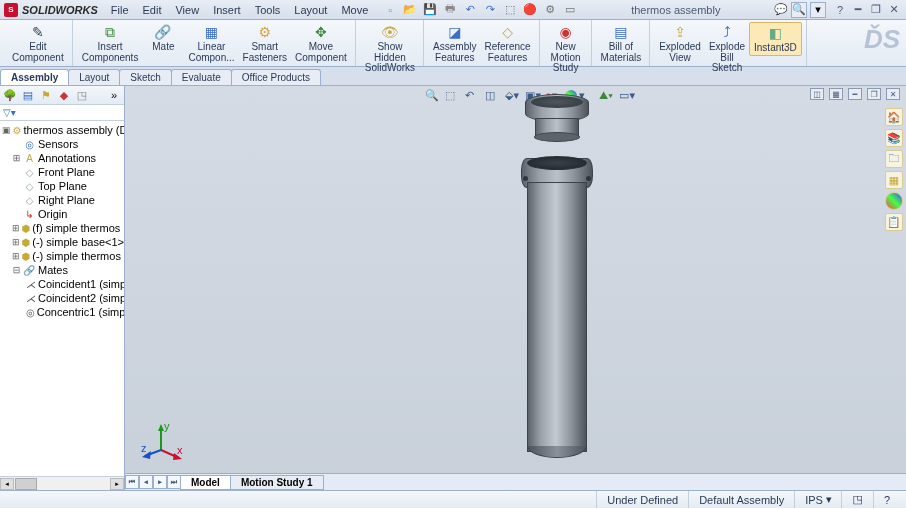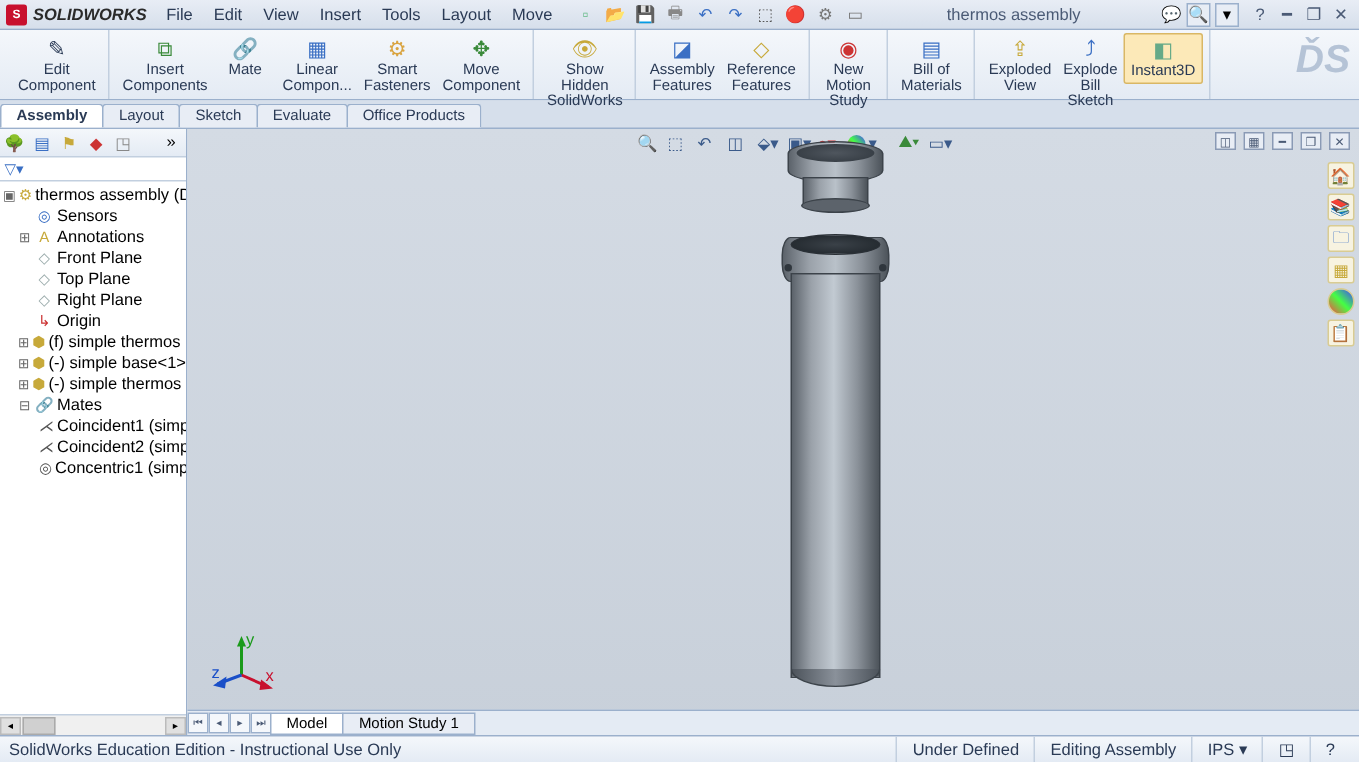--- a/index.html
+++ b/index.html
@@ -69,21 +69,21 @@
 .collartop { position:absolute; left:62px; top:62px; width:60px; height:14px; background:radial-gradient(ellipse at center,#3a4148,#1e2429); border-radius:50%; border:1px solid #2a3036; }
 .body { position:absolute; left:62px; top:88px; width:60px; height:270px; background:linear-gradient(90deg,#5c636b 0%,#9aa1a9 22%,#c2cad2 48%,#8b929a 75%,#4d545b 100%); border:1px solid #3c434a; }
 .bodybottom { position:absolute; left:62px; top:352px; width:60px; height:12px; background:linear-gradient(90deg,#4c535b,#8a919a,#4c535b); border-radius:0 0 50% 50%/0 0 100% 100%; border:1px solid #3c434a; border-top:none; }
 .screwL { position:absolute; left:58px; top:82px; width:5px; height:5px; background:#2f363d; border-radius:50%; }
 .screwR { position:absolute; left:121px; top:82px; width:5px; height:5px; background:#2f363d; border-radius:50%; }
 
 .triad { position:absolute; left:16px; bottom:28px; width:40px; height:40px; }
 .triad svg { overflow:visible; }
 
 
-.bottomtabs { position:absolute; left:0; bottom:0; height:17px; background:#e4ebf4; border-top:1px solid #9bb0cc; width:100%; display:flex; align-items:center; }
+.bottomtabs { position:absolute; left:0; bottom:0; height:17px; background:#e4ebf4; border-top:1px solid #9bb0cc; width:100%; display:flex; align-items:center;font-weight:bold; }
 .vcr { display:flex; }
 .vcr span { width:14px; height:14px; border:1px solid #9bb0cc; background:#f4f7fb; display:flex; align-items:center; justify-content:center; font-size:7px; color:#4a5a75; }
 .btab { padding:1px 10px; border:1px solid #9bb0cc; background:#fff; font-size:10px; margin-left:-1px; }
 .btab.inactive { background:#e8edf5; }
 
 
 .statusbar { height:18px; background:linear-gradient(#f4f7fb,#e4ebf4); border-top:1px solid #9bb0cc; display:flex; align-items:center; padding:0 6px; font-size:10px; color:#2a3a55; }
 .statusbar .sfill { flex:1; }
 .statusbar .sseg { padding:0 10px; border-left:1px solid #c2cfdf; height:100%; display:flex; align-items:center; }
 </style>
@@ -385,20 +385,19 @@
         <span>▸</span>
         <span>⏭</span>
       </div>
       <div class="btab">Model</div>
       <div class="btab inactive">Motion Study 1</div>
     </div>
   </div>
 </div>
 
 <div class="statusbar">
-  <span>SolidWorks Education Edition - Instructional Use Only</span>
   <span class="sfill"></span>
   <span class="sseg">Under Defined</span>
-  <span class="sseg">Editing Assembly</span>
+  <span class="sseg">Default Assembly</span>
   <span class="sseg"><span>IPS</span>&nbsp;▾</span>
   <span class="sseg">◳</span>
   <span class="sseg">?</span>
 </div>
 
 </body></html>

